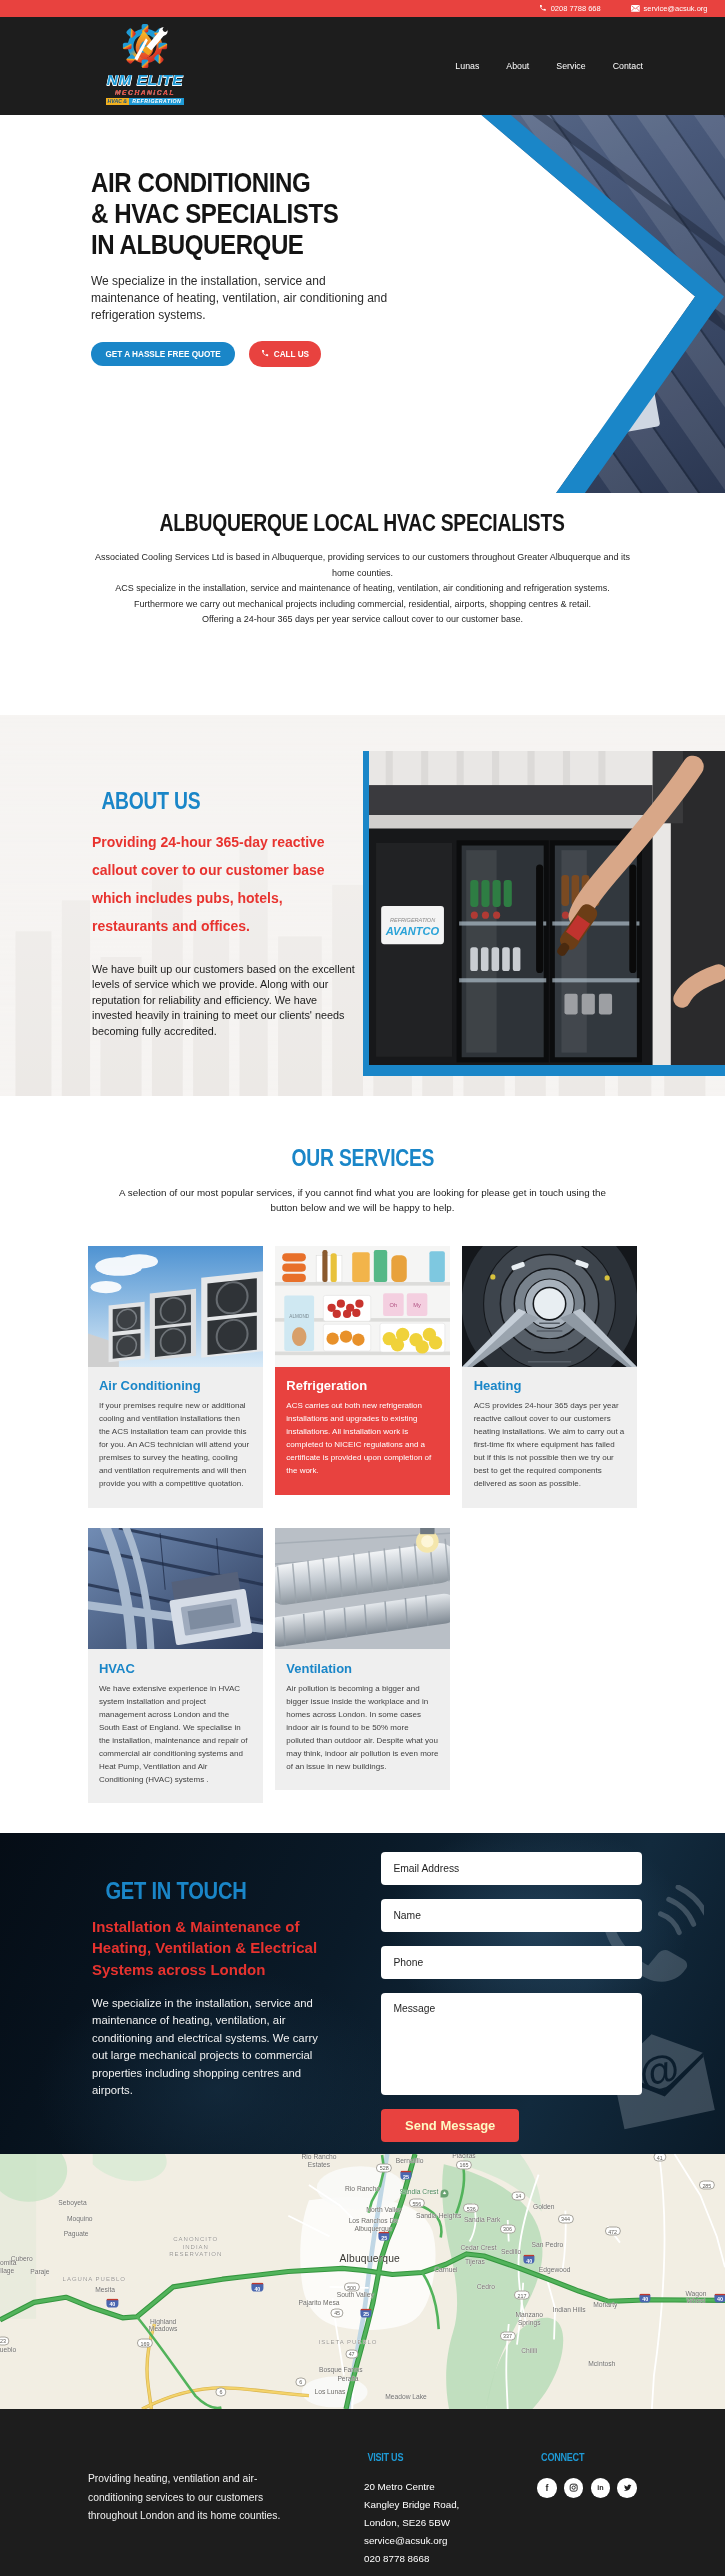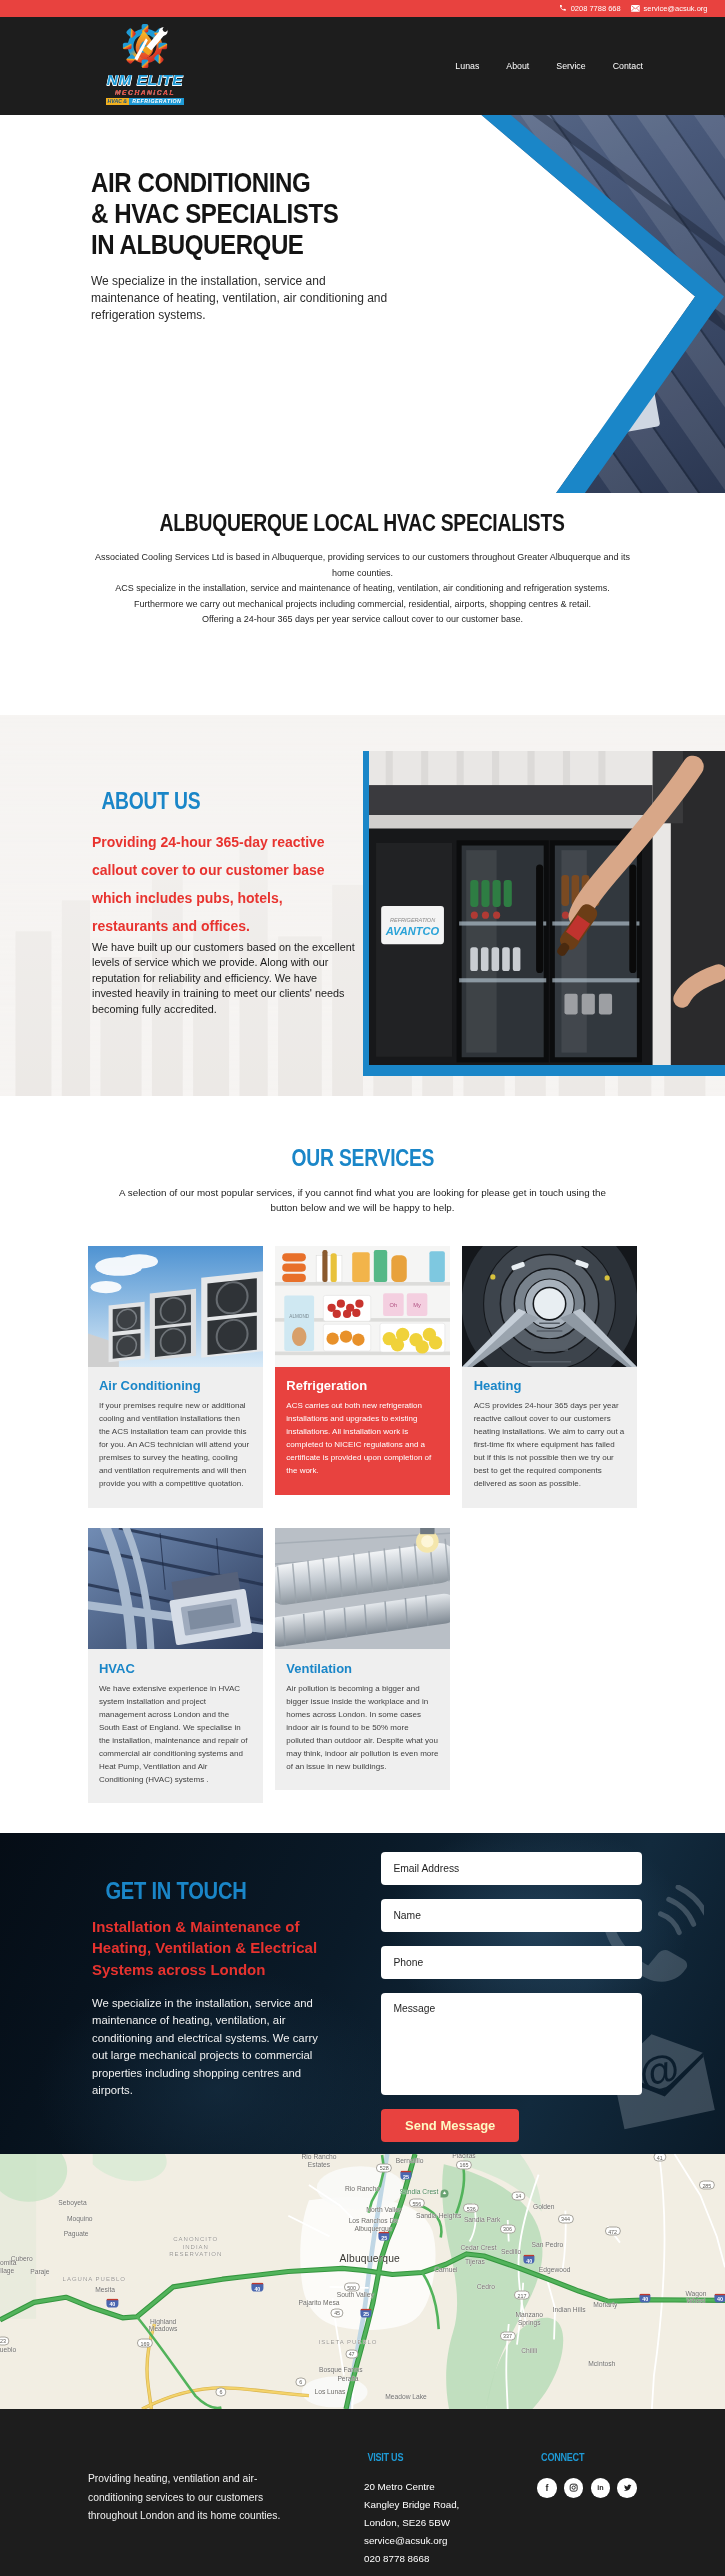--- a/index.html
+++ b/index.html
@@ -2,21 +2,21 @@
 <html style="font-size:8.2px"><head>
 <meta charset="utf-8">
 <style>
   * { margin:0; padding:0; box-sizing:border-box; }
   html,body { background:#fff; }
   body { width:725px; margin:0 auto; font-family:"Liberation Sans", sans-serif; color:#222; }
   .cond { font-weight:800; letter-spacing:-0.3px; display:inline-block; transform:scaleX(.84); }
   section { position:relative; overflow:hidden; }
 
   
-  .topbar { height:16.5px; background:#e8423f; display:flex; align-items:center; justify-content:flex-end; padding-right:17.5px; gap:10px; }
+  .topbar { height:16.5px; background:#e8423f; display:flex; align-items:center; justify-content:flex-end; padding-right:17.5px; gap:30px; }
   .topbar a { display:flex; align-items:center; gap:4.1px; color:#fff; font-size:7.5px; text-decoration:none; }
   .topbar svg { display:block; }
 
   
   .hdr { height:98px; background:#1d1d1d; position:relative; }
   .logo { position:absolute; left:91px; top:4.1px; width:108px; text-align:center; cursor:pointer; }
   .logo-txt1 { font-size:15.5px; font-weight:800; font-style:italic; color:#1e9ad6; letter-spacing:0.5px;
                text-shadow:-0.5px -0.5px 0 #fff,0.5px -0.5px 0 #fff,-0.5px 0.5px 0 #fff,0.5px 0.5px 0 #fff; margin-top:-2.1px;}
   .logo-txt2 { font-size:6.7px; font-weight:700; font-style:italic; color:#d53a2f; letter-spacing:1.5px; margin-top:0.5px;
                text-shadow:0 0 0.5px #fff; }
@@ -43,21 +43,21 @@
   .intro h2 { font-size:23px; color:#161616; }
   .intro-sub { margin:8.2px auto 0; max-width:464px; font-size:12px; line-height:16.5px; font-weight:700; color:#e8423f; }
   .intro-body { margin:13.4px auto 0; max-width:546px; font-size:9px; line-height:15.5px; color:#1f1f1f; }
 
   
   .about { height:381px; background:#f6f4f2; }
   .about svg.skyline { position:absolute; inset:0; width:100%; height:100%; opacity:.55; }
   .about-left { position:absolute; left:92px; top:73px; width:268px; }
   .about h2 { font-size:23px; color:#1a86c8; transform-origin:left; }
   .about-lead { margin-top:13.4px; font-size:14px; line-height:28px; font-weight:700; color:#e8332f; }
-  .about-body { margin-top:0; font-size:10.8px; line-height:15.5px; color:#1b1b1b; }
+  .about-body { margin-top:22px; font-size:10.8px; line-height:15.5px; color:#1b1b1b; }
   .about-photo { position:absolute; right:0; top:36px; width:362px; height:325px; border-left:6.2px solid #1a86c8; border-bottom:11.3px solid #1a86c8; }
   .about-photo svg { display:block; width:100%; height:100%; }
 
   
   .services { height:737px; background:#fff; text-align:center; padding-top:49px; }
   .services h2 { font-size:23px; color:#1a86c8; }
   .services-sub { margin:13.4px auto 0; max-width:515px; font-size:9.8px; line-height:15.5px; color:#1c1c1c; }
   .cards { width:550px; margin:30px auto 0; display:grid; grid-template-columns:repeat(3,175px); gap:20.6px 12.4px; justify-content:center; align-items:start; text-align:left; }
   .card { background:#efefef; cursor:pointer; }
   .card.red { background:#e8423f; }
@@ -221,20 +221,29 @@
     <polygon points="0,0 935,0 1350,352 1080,733 0,733" fill="#ffffff"></polygon>
     <polygon points="935,0 992,0 1406,352 1136,733 1080,733 1350,352" fill="#1a86c8"></polygon>
   </svg>
   <div class="hero-content">
     <h1 class="hero-title">
       <span>AIR CONDITIONING</span>
       <span>&amp; HVAC SPECIALISTS</span>
       <span>IN ALBUQUERQUE</span>
     </h1>
     <p class="hero-body">We specialize in the installation, service and maintenance of heating, ventilation, air conditioning and refrigeration systems.</p>
+    <div class="hero-btns">
+      <button class="btn btn-quote">GET A HASSLE FREE QUOTE</button>
+      <button class="btn btn-call">
+        <span><svg width="8.2" height="8.2" viewBox="0 0 24 24" fill="#fff">
+              <path d="M6.6 10.8c1.5 2.9 3.8 5.2 6.7 6.7l2.2-2.2c.3-.3.7-.4 1-.2 1.1.4 2.3.6 3.5.6.6 0 1 .4 1 1V20c0 .6-.4 1-1 1C10.8 21 3 13.2 3 3.9 3 3.4 3.4 3 4 3h3.5c.6 0 1 .4 1 1 0 1.2.2 2.4.6 3.5.1.3 0 .7-.2 1l-2.3 2.3z"></path>
+            </svg></span>
+        <span>CALL US</span>
+      </button>
+    </div>
   </div>
 </section>
 
 <section class="intro">
   <h2><span class="cond">ALBUQUERQUE LOCAL HVAC SPECIALISTS</span></h2>
   <div class="intro-body">
     <p>Associated Cooling Services Ltd is based in Albuquerque, providing services to our customers throughout Greater Albuquerque and its home counties.</p>
     <p>ACS specialize in the installation, service and maintenance of heating, ventilation, air conditioning and refrigeration systems. Furthermore we carry out mechanical projects including commercial, residential, airports, shopping centres &amp; retail.</p>
     <p>Offering a 24-hour 365 days per year service callout cover to our customer base.</p>
   </div>

